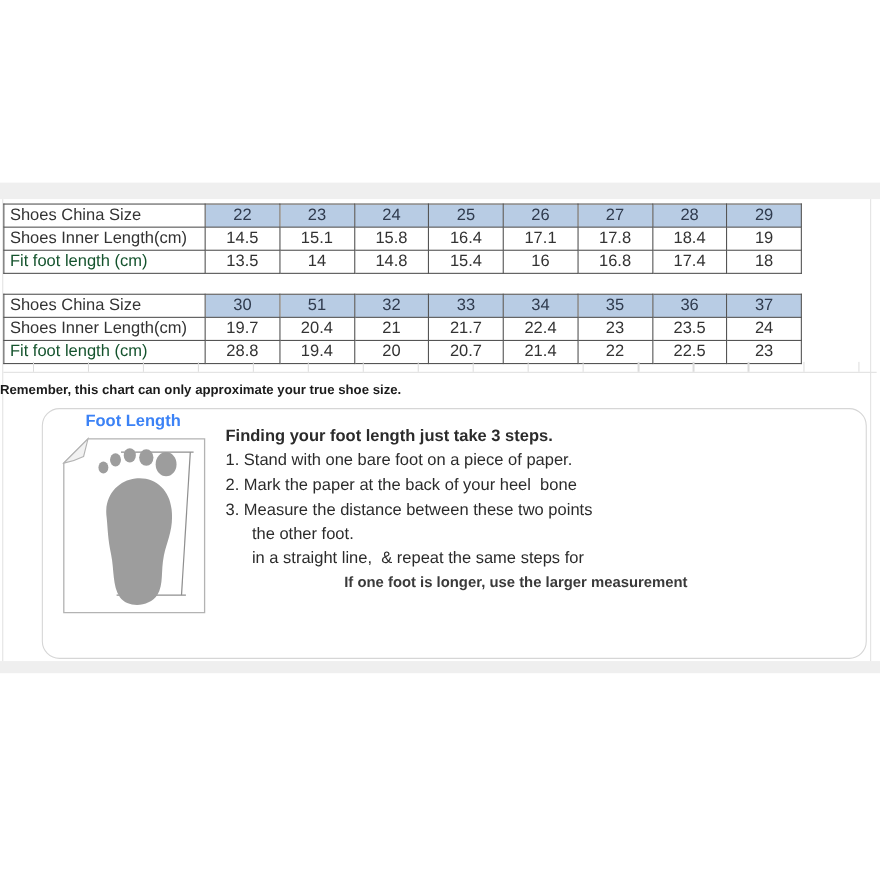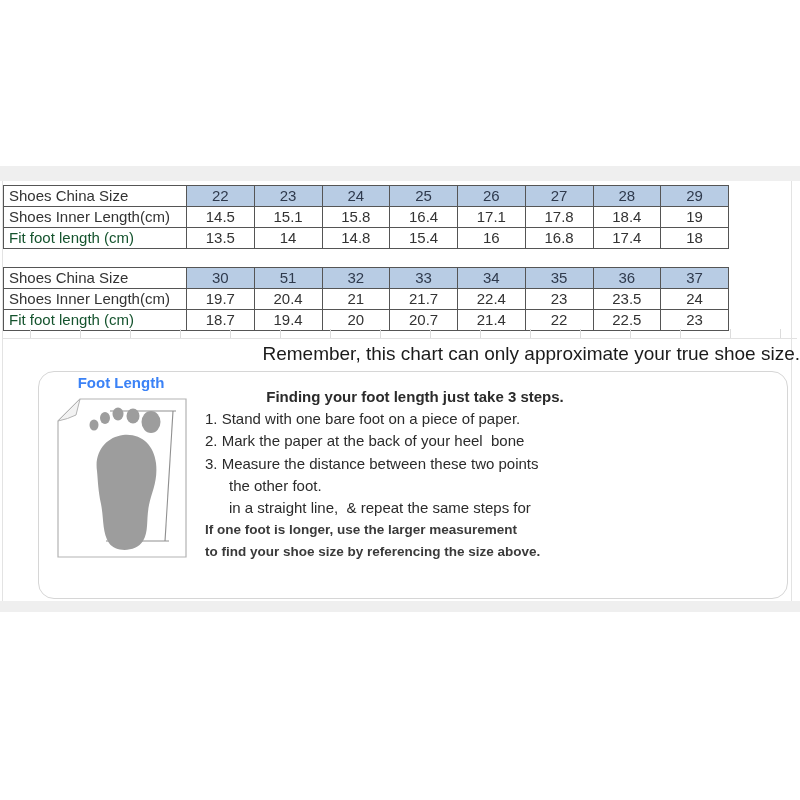--- a/index.html
+++ b/index.html
@@ -29,36 +29,36 @@
   #table-0{left:3px;top:185px;}
   #table-1{left:3px;top:267px;}
 
   
   .gridstrip{left:3px;top:329px;width:794px;height:9px;
     border-bottom:1px solid #e2e2e2;
     background:repeating-linear-gradient(to right,#dcdcdc 0 1px,transparent 1px 50px);
     background-position:27px 0;}
 
   .remember{left:0;top:341px;width:800px;height:26px;line-height:26px;
-    text-align:right;font-size:19px;font-weight:normal;color:#1b1b1b;}
+    text-align:left;font-size:12px;font-weight:bold;color:#1b1b1b;}
 
   
   .panel{left:38px;top:371px;width:748px;height:226px;
     border:1px solid #d6d6d6;border-radius:16px;background:#fff;}
 
   .diagram-title{left:50px;top:374px;width:142px;text-align:center;
     font-size:15px;font-weight:bold;color:#3b82f6;}
   .diagram-svg{left:52px;top:393px;}
 
   .instructions{left:205px;top:386px;width:420px;color:#2b2b2b;
     font-size:15px;line-height:22.2px;}
   .instructions .line{white-space:pre;}
-  .instructions .line.bold{font-weight:bold;text-align:center;}
+  .instructions .line.bold{font-weight:bold;}
   .instructions .line.indent{padding-left:24px;}
-  .instructions .line.small{font-size:13.5px;font-weight:bold;color:#3a3a3a;}
+  .instructions .line.small{font-size:13.5px;font-weight:bold;color:#3a3a3a;text-align:right;}
 </style>
 </head>
 <body>
 
 <div class="abs band band-top"></div>
 <div class="abs band band-bottom"></div>
 <div class="abs edge-line edge-left"></div>
 <div class="abs edge-line edge-right"></div>
 
 <table class="abs size-table" id="table-0">
@@ -124,21 +124,21 @@
         <td class="val">20.4</td>
         <td class="val">21</td>
         <td class="val">21.7</td>
         <td class="val">22.4</td>
         <td class="val">23</td>
         <td class="val">23.5</td>
         <td class="val">24</td>
       </tr>
       <tr>
         <td class="lbl fit">Fit foot length (cm)</td>
-        <td class="val">18.7</td>
+        <td class="val">28.8</td>
         <td class="val">19.4</td>
         <td class="val">20</td>
         <td class="val">20.7</td>
         <td class="val">21.4</td>
         <td class="val">22</td>
         <td class="val">22.5</td>
         <td class="val">23</td>
       </tr>
     </tbody>
 </table>
@@ -175,14 +175,13 @@
 </svg>
 
 <div class="abs instructions">
     <div class="line bold">Finding your foot length just take 3 steps.</div>
     <div class="line normal">1. Stand with one bare foot on a piece of paper.</div>
     <div class="line normal">2. Mark the paper at the back of your heel  bone</div>
     <div class="line normal">3. Measure the distance between these two points</div>
     <div class="line indent">the other foot.</div>
     <div class="line indent">in a straight line,  &amp; repeat the same steps for</div>
     <div class="line small">If one foot is longer, use the larger measurement</div>
-    <div class="line small">to find your shoe size by referencing the size above.</div>
   </div>
 
 </body></html>

